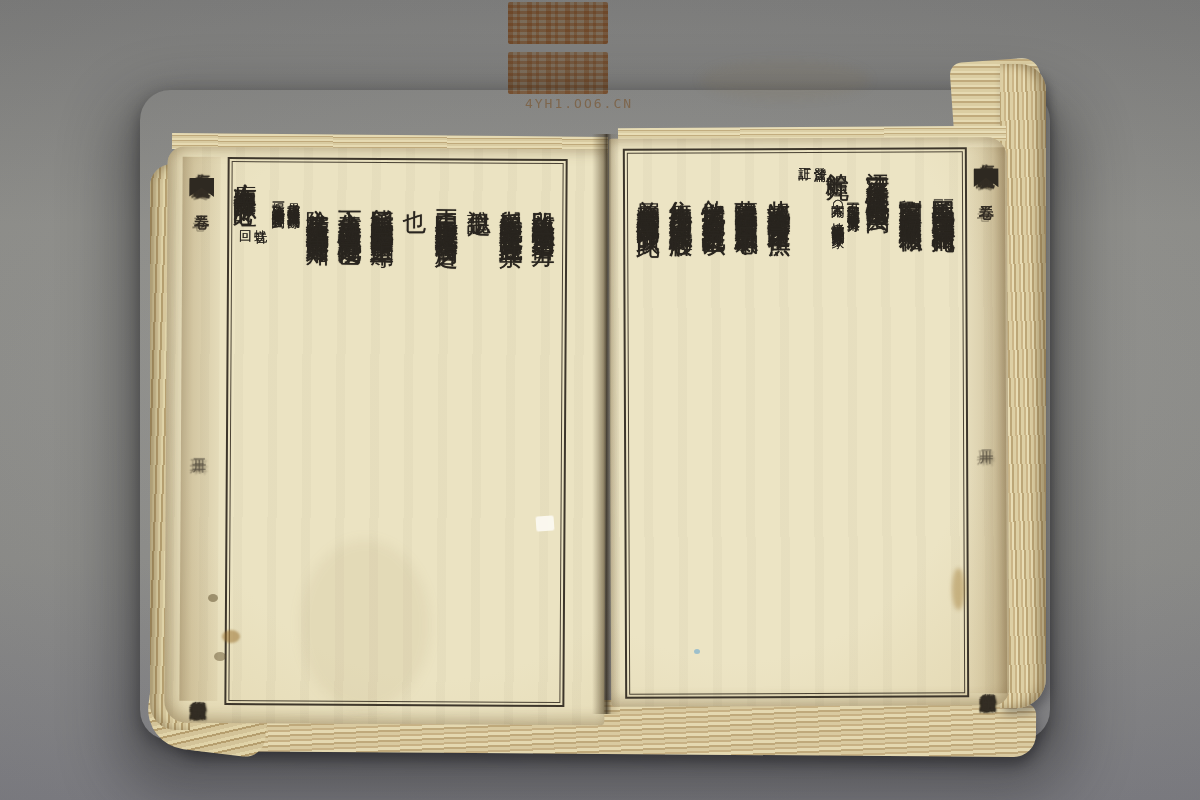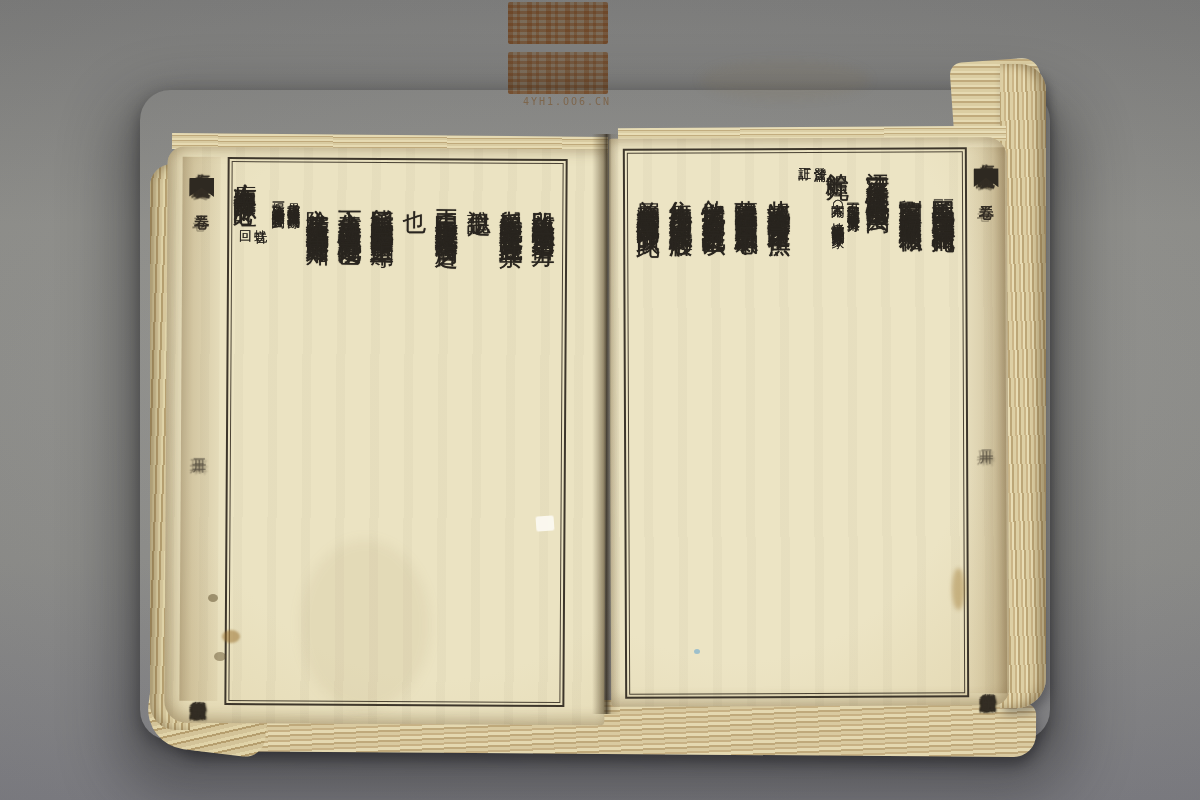--- a/index.html
+++ b/index.html
@@ -88,23 +88,23 @@
   
   .watermark{position:absolute;left:500px;top:0;width:130px;height:110px;pointer-events:none;}
   .seal{position:absolute;left:8px;width:100px;mix-blend-mode:multiply;border-radius:2px;
     background-color:rgba(235,152,58,0.38);filter:blur(0.4px);
     background-image:
       repeating-linear-gradient(0deg, rgba(210,100,20,0.38) 0 3px, rgba(210,100,20,0) 3px 6px),
       repeating-linear-gradient(90deg, rgba(210,100,20,0.34) 0 5px, rgba(210,100,20,0) 5px 9px,
         rgba(210,100,20,0.3) 9px 12px, rgba(210,100,20,0) 12px 19px);}
   .seal-top{top:2px;height:42px;}
   .seal-bottom{top:52px;height:42px;opacity:.95;}
-  .wm-caption{position:absolute;left:8px;top:96px;width:118px;text-align:center;
+  .wm-caption{position:absolute;left:20px;top:96px;width:118px;text-align:center;
     font-family:"DejaVu Sans Mono","Liberation Mono",monospace;
-    font-size:10px;letter-spacing:2px;color:#e08f3c;opacity:0.55;mix-blend-mode:multiply;}
+    font-size:13px;letter-spacing:2px;color:#e08f3c;opacity:0.55;mix-blend-mode:multiply;}
   
   .stain{position:absolute;border-radius:50%;pointer-events:none;}
   .st-a{left:222px;top:630px;width:18px;height:13px;background:rgba(150,108,40,0.5);filter:blur(1px);}
   .st-b{left:952px;top:568px;width:13px;height:42px;background:rgba(158,118,48,0.42);filter:blur(2px);}
   .st-c{left:300px;top:540px;width:130px;height:170px;background:rgba(140,120,70,0.08);filter:blur(6px);}
   .st-d{left:208px;top:594px;width:10px;height:8px;background:rgba(90,74,40,0.5);filter:blur(0.5px);}
   .st-e{left:214px;top:652px;width:12px;height:9px;background:rgba(90,74,40,0.45);filter:blur(0.5px);}
   .st-f{left:700px;top:60px;width:170px;height:40px;background:rgba(130,112,70,0.10);filter:blur(5px);}
   .patch-white{left:536px;top:516px;width:18px;height:15px;background:rgba(252,250,242,0.92);
     transform:rotate(-4deg);border-radius:2px;filter:blur(0.3px);}

